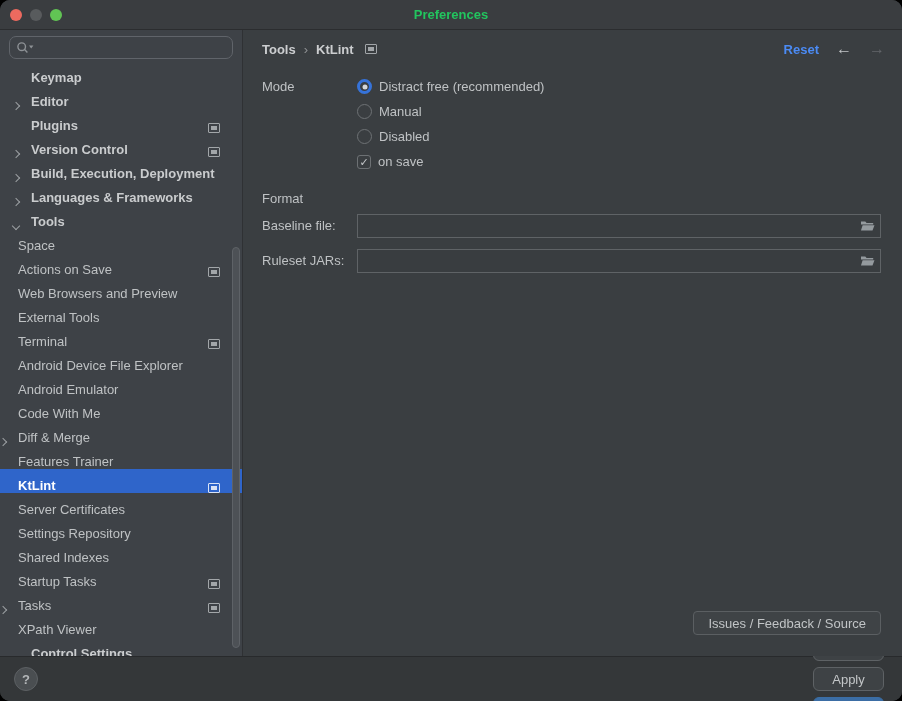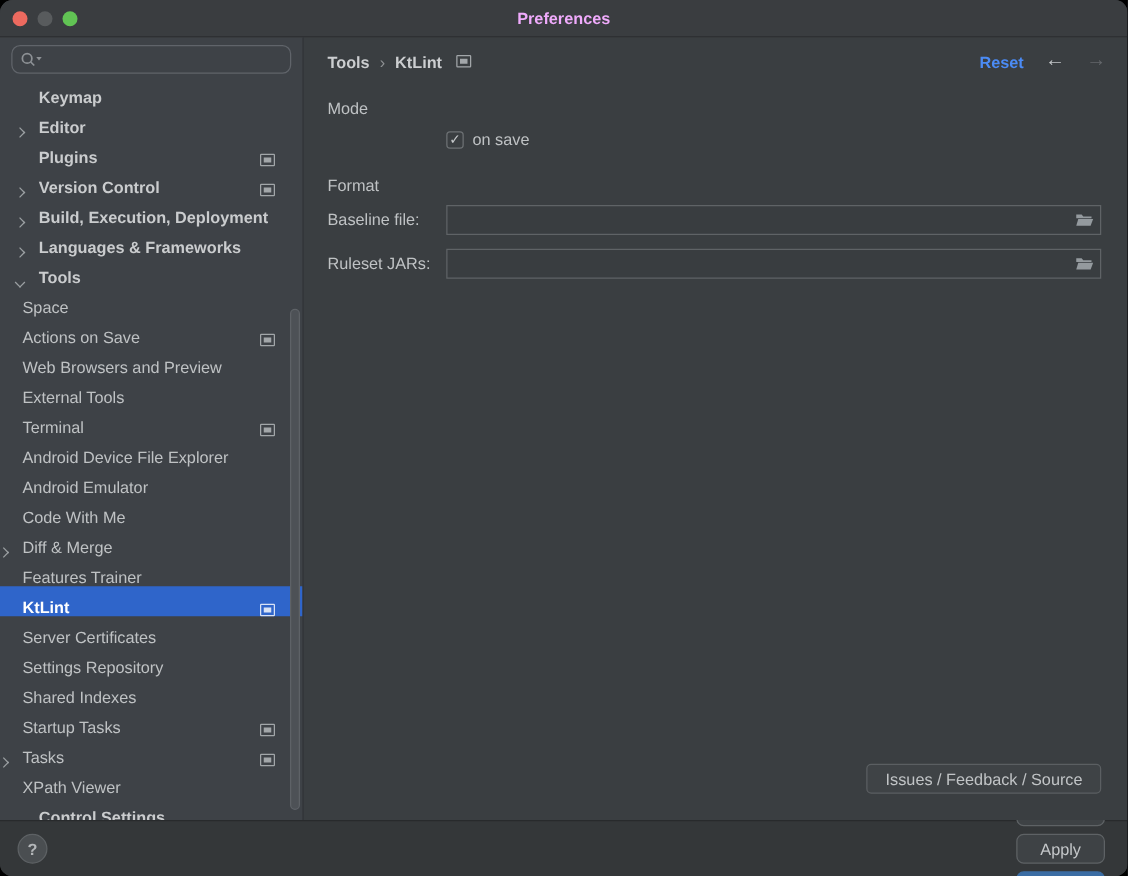--- a/index.html
+++ b/index.html
@@ -6,21 +6,21 @@
   body{width:902px;height:701px;font-family:"Liberation Sans",sans-serif;-webkit-font-smoothing:antialiased;}
   .window{width:902px;height:701px;border-radius:10px;overflow:hidden;position:relative;background:#3a3e41;box-sizing:border-box;}
 
   
   .titlebar{height:29px;background:#3a3d40;border-bottom:1px solid #2b2d2f;position:relative;display:flex;align-items:center;justify-content:center;}
   .traffic{position:absolute;left:10px;top:0;height:100%;display:flex;align-items:center;gap:8px;}
   .tl{width:12px;height:12px;border-radius:50%;}
   .tl.red{background:#ed6a5f;}
   .tl.gray{background:#585b5d;}
   .tl.green{background:#61c454;}
-  .title{font-weight:bold;font-size:13px;color:#f0abfc;}
+  .title{font-weight:bold;font-size:13px;color:#22c55e;}
 
   
   .bodyrow{display:flex;height:626px;}
 
   
   .sidebar{width:243px;flex:none;background:#3e4247;border-right:1px solid #2f3134;position:relative;overflow:hidden;box-sizing:border-box;}
   .searchbox{margin:6px 9px 0 9px;height:23px;border:1px solid #60646a;border-radius:7px;display:flex;align-items:center;padding:0 6px;box-sizing:border-box;}
   .tree{margin-top:2px;}
   .trow{height:24px;display:flex;align-items:flex-end;font-size:13px;color:#bfc2c4;}
   .trow.bold{font-weight:bold;color:#caccce;}
@@ -235,20 +235,34 @@
         </div>
         <div class="header-actions">
           <span class="reset">Reset</span>
           <span class="arrow back">←</span>
           <span class="arrow fwd">→</span>
         </div>
       </div>
 
       <div class="frow mode">
         <div class="flabel">Mode</div>
+        <div class="fcontrol" id="mode-options">
+            <label class="radio-opt">
+              <span class="radio sel"></span>
+              <span>Distract free (recommended)</span>
+            </label>
+            <label class="radio-opt">
+              <span class="radio"></span>
+              <span>Manual</span>
+            </label>
+            <label class="radio-opt">
+              <span class="radio"></span>
+              <span>Disabled</span>
+            </label>
+          </div>
       </div>
 
       <div class="frow format">
         <div class="flabel">Format</div>
         <div class="fcontrol">
           <label class="check-row">
             <span class="checkbox">✓</span>
             <span>on save</span>
           </label>
         </div>

